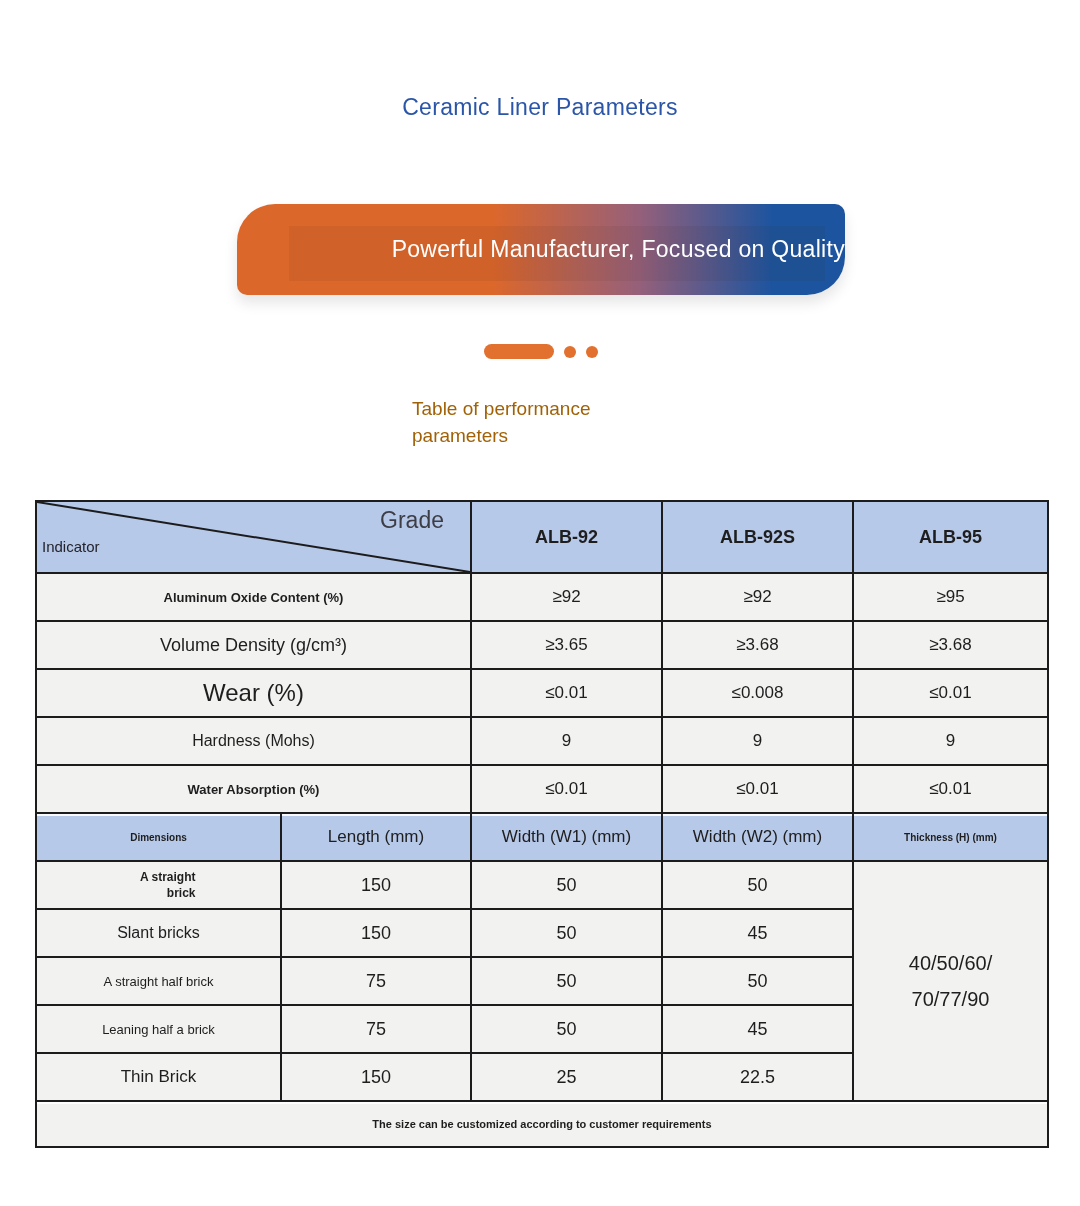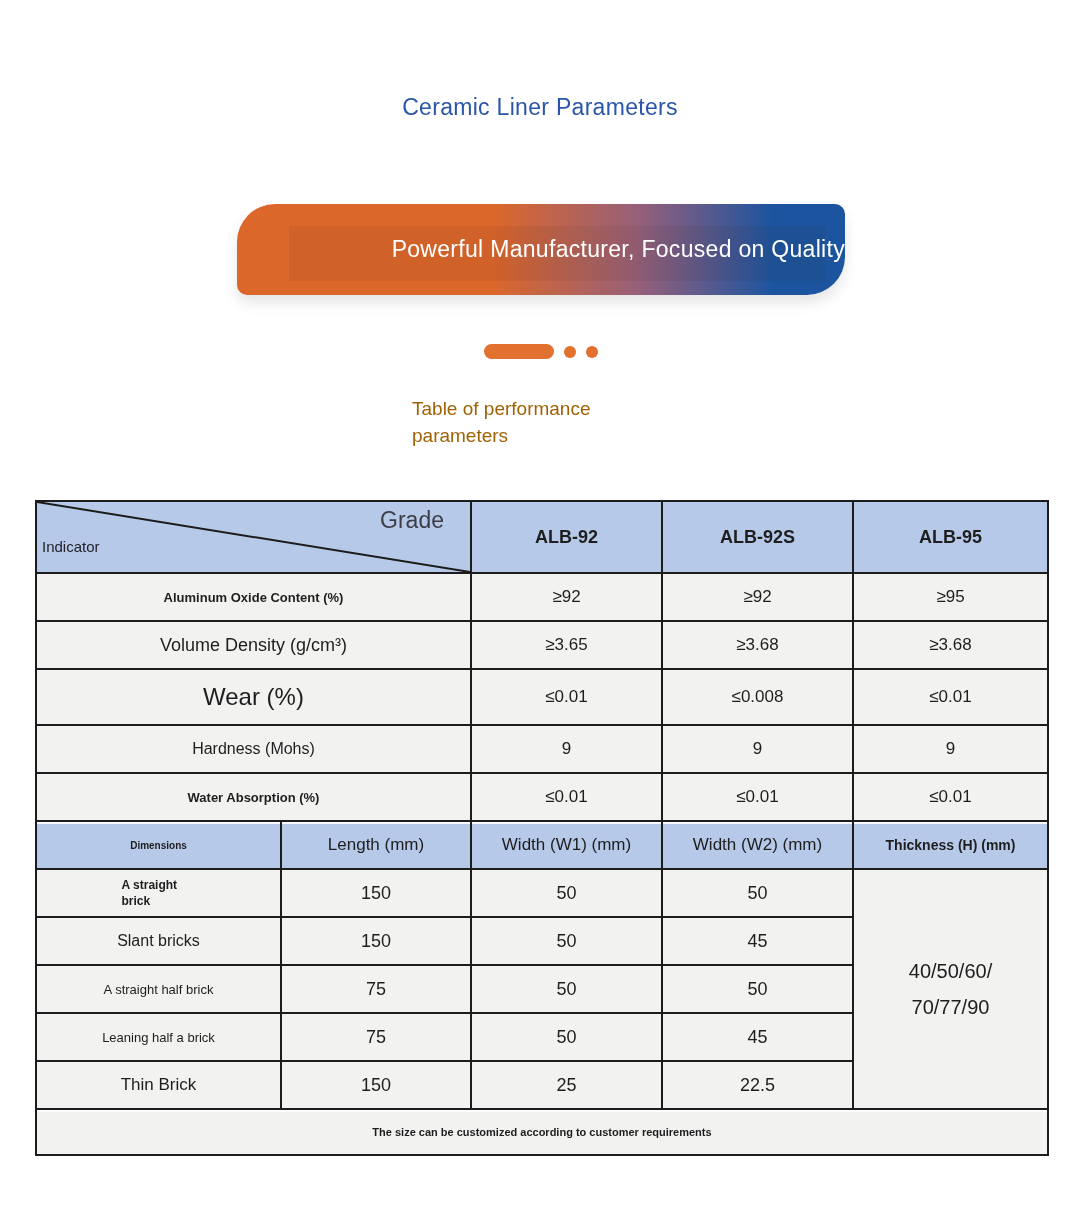--- a/index.html
+++ b/index.html
@@ -103,26 +103,26 @@
     font-size: 15px; color: #23232b; font-weight: 400;
   }
   .grade-col  { font-size: 18px; font-weight: 700; color: #101010; }
   .val        { font-size: 17px; }
   .lbl-xs     { font-size: 13px; font-weight: 600; }
   .lbl-md     { font-size: 18px; font-weight: 400; }
   .lbl-lg     { font-size: 24px; font-weight: 400; }
   .lbl-sm     { font-size: 16px; font-weight: 500; margin-left: 32px; }
   .dim-h-xs   { font-size: 10px; font-weight: 600; }
   .dim-h-md   { font-size: 17px; font-weight: 400; }
-  .dim-h-sm   { font-size: 14px; font-weight: 600; margin-left: 16px; }
+  .dim-h-sm   { font-size: 10px; font-weight: 600; margin-left: 16px; }
   .dim-lbl-xs { font-size: 12px; font-weight: 600; }
   .dim-lbl-sm { font-size: 13px; font-weight: 500; }
   .dim-lbl-md { font-size: 16px; font-weight: 500; }
   .dim-lbl-lg { font-size: 17px; font-weight: 500; }
-  .wrap-narrow { display: inline-block; max-width: 74px; text-align: left; line-height: 1.35; }
+  .wrap-narrow { display: inline-block; max-width: 74px; text-align: right; line-height: 1.35; }
   .num { font-size: 18px; }
   .thickness-cell { font-size: 20px; line-height: 36px; }
   .inset-top { box-shadow: inset 0 2px 0 rgba(255,255,255,0.9); }
   .footer-cell { font-size: 11px; font-weight: 700; vertical-align: top; padding-top: 10px; }
 </style>
 </head>
 <body>
 
 <div class="page">
 
@@ -169,21 +169,21 @@
       <td class="val">≥92</td>
       <td class="val">≥92</td>
       <td class="val">≥95</td>
     </tr>
     <tr style="height:48px">
       <td colspan="2" class="lbl-md">Volume Density (g/cm³)</td>
       <td class="val">≥3.65</td>
       <td class="val">≥3.68</td>
       <td class="val">≥3.68</td>
     </tr>
-    <tr style="height:56px">
+    <tr style="height:48px">
       <td colspan="2" class="lbl-lg">Wear (%)</td>
       <td class="val">≤0.01</td>
       <td class="val">≤0.008</td>
       <td class="val">≤0.01</td>
     </tr>
     <tr style="height:48px">
       <td colspan="2" class="lbl-sm">Hardness (Mohs)</td>
       <td class="val">9</td>
       <td class="val">9</td>
       <td class="val">9</td>

